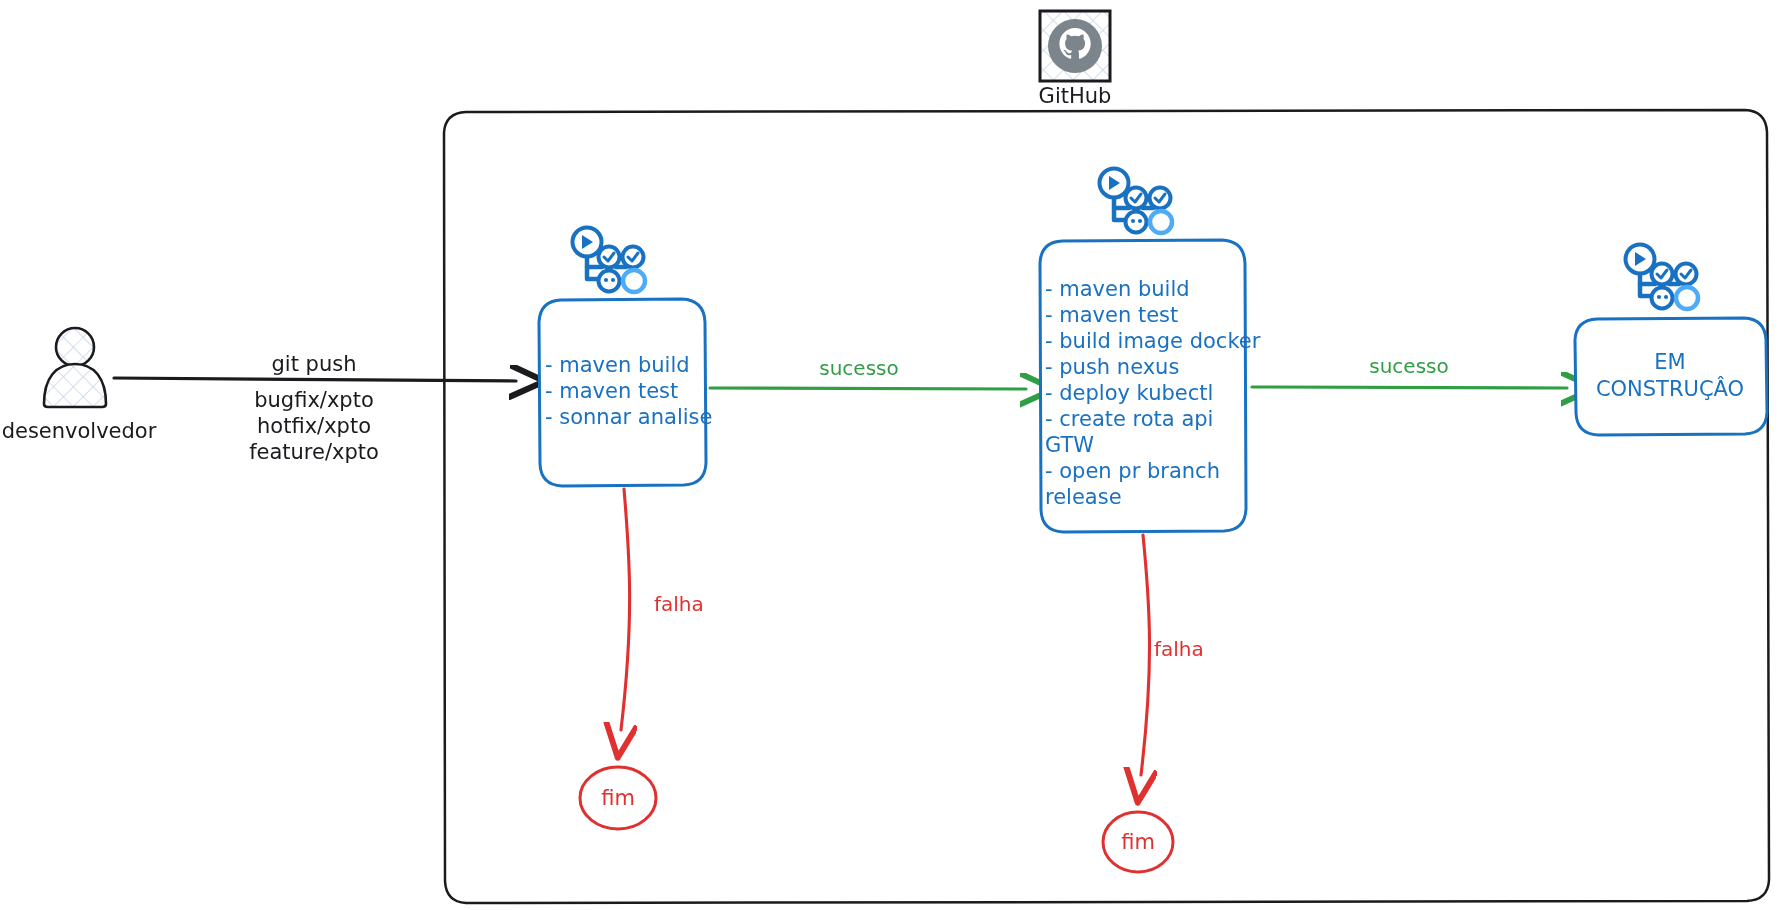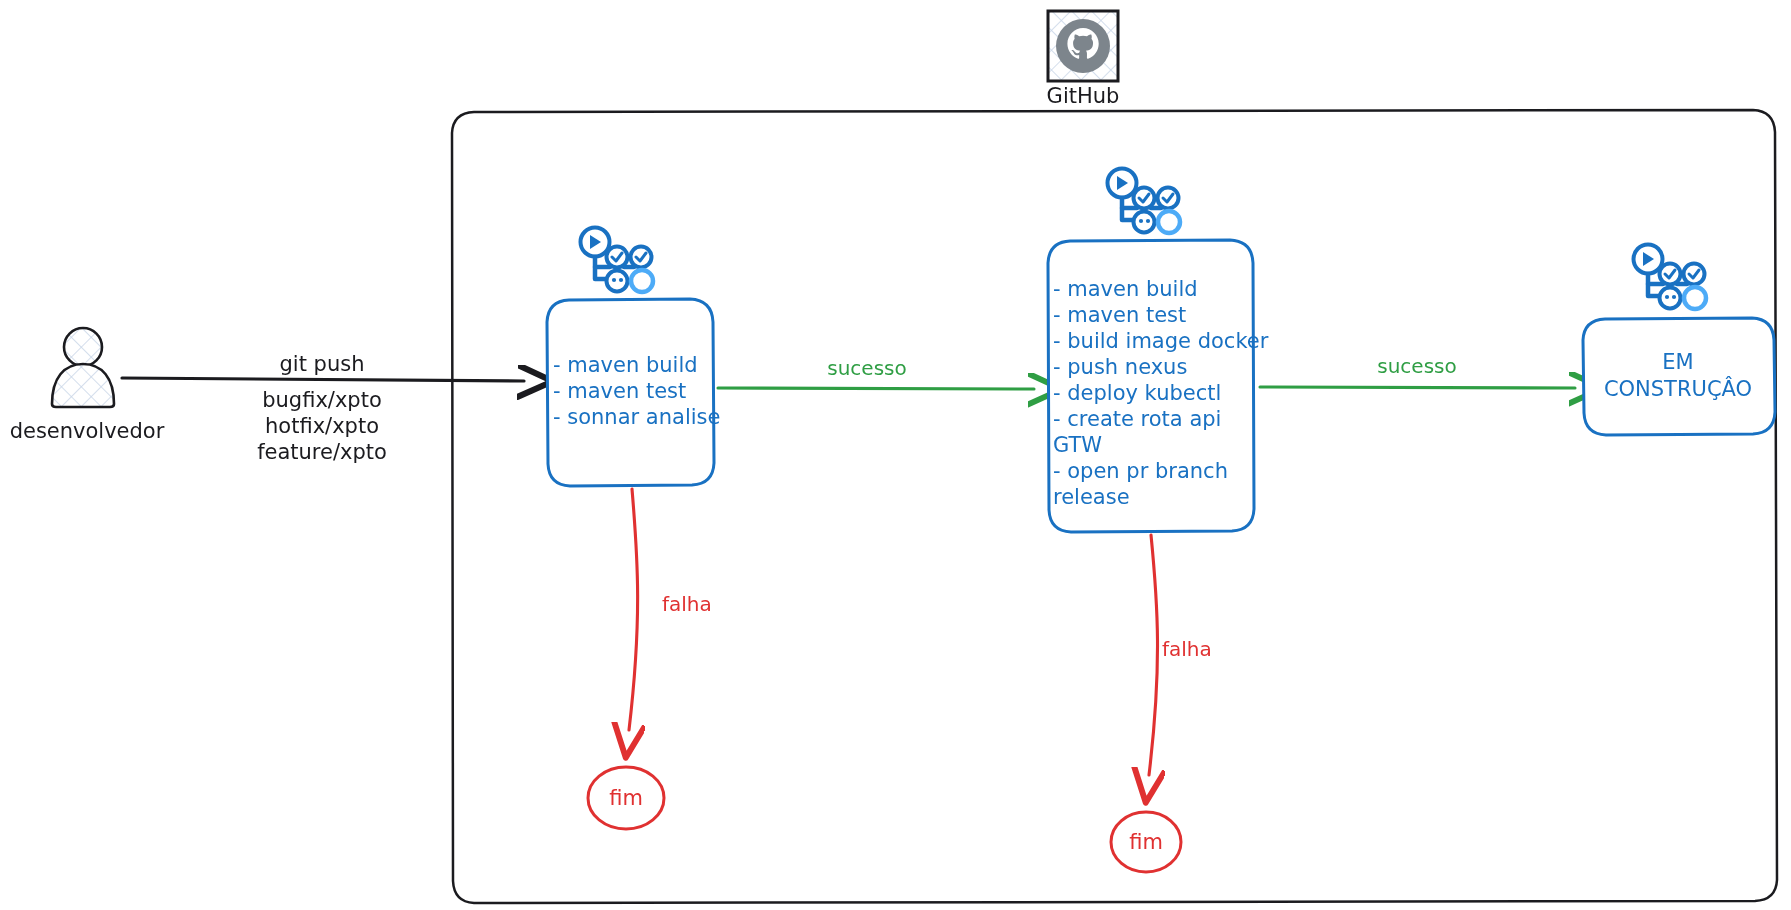--- a/index.html
+++ b/index.html
@@ -1,18 +1,18 @@
 <!DOCTYPE html>
 <html><head>
 <meta charset="utf-8">
 <style>
   html,body{margin:0;padding:0;background:#ffffff;}
   body{width:1791px;height:910px;position:relative;overflow:hidden;
        font-family:"DejaVu Sans",sans-serif;}
-  #stage{position:absolute;left:12px;top:0;width:1531px;height:910px;}
+  #stage{position:absolute;left:4px;top:0;width:1531px;height:910px;}
   svg.layer{position:absolute;left:0;top:0;width:1791px;height:910px;overflow:visible;}
   .hand{font-family:"DejaVu Sans",sans-serif;}
   text{dominant-baseline:middle;}
 </style>
 </head>
 <body>
 
 <div id="stage">
 
 <svg class="layer" viewBox="0 0 1791 910">

